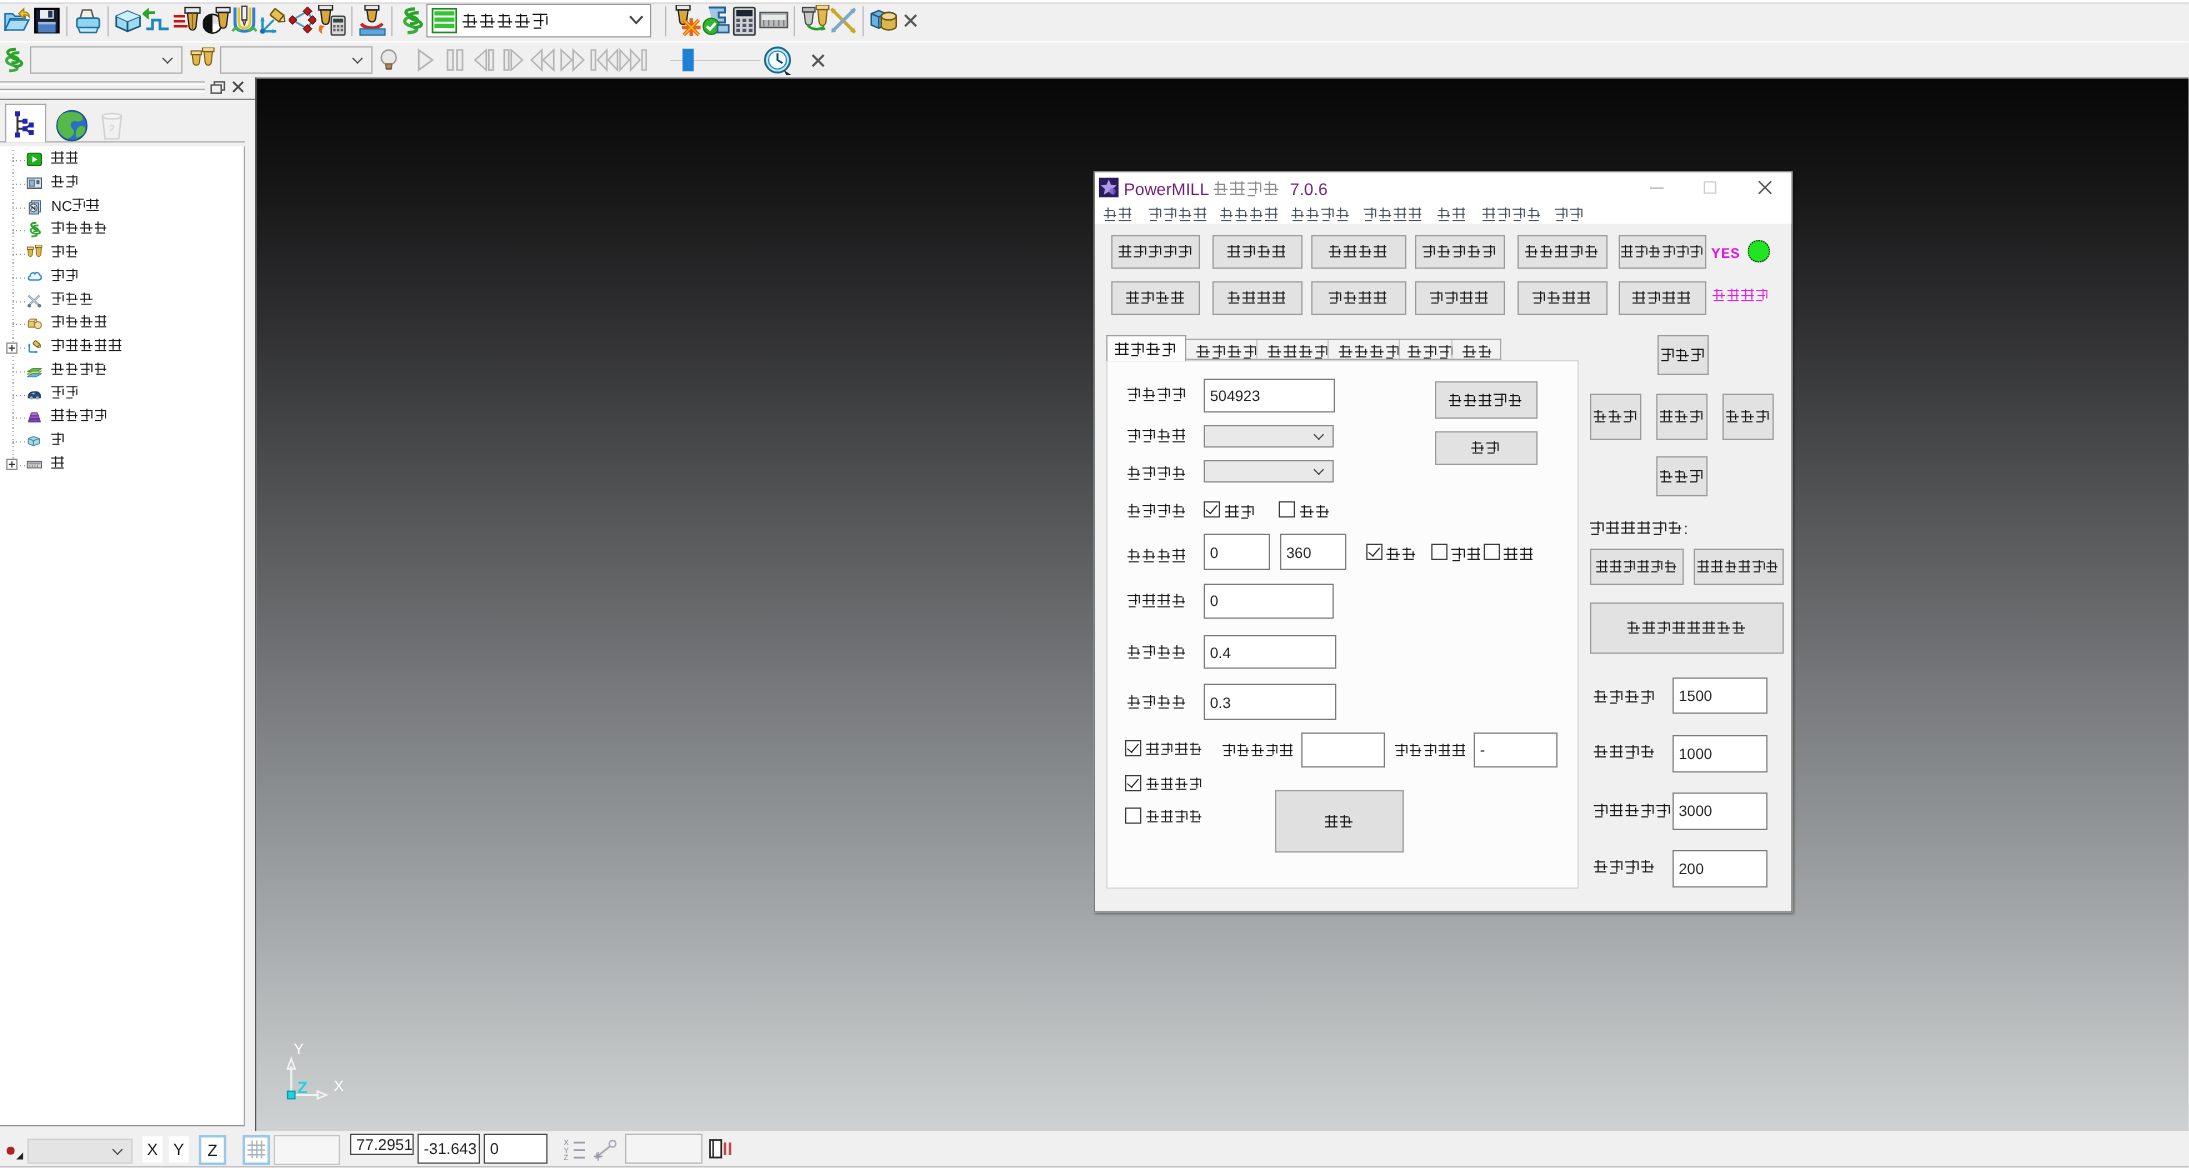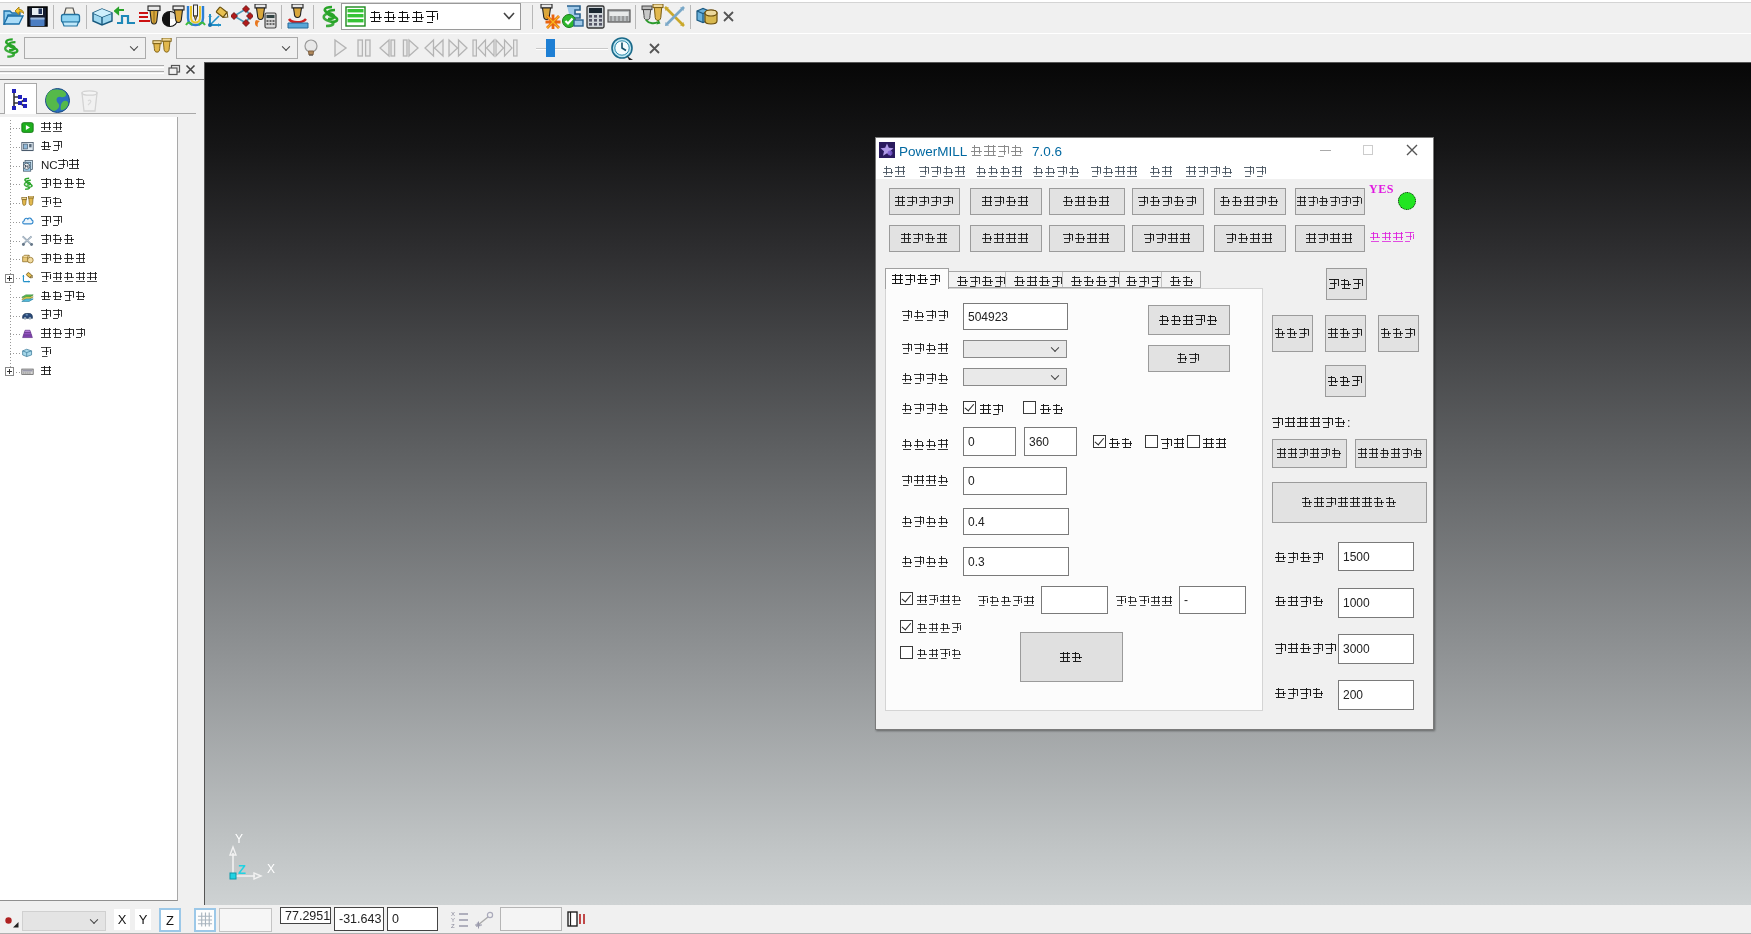--- a/index.html
+++ b/index.html
@@ -304,21 +304,21 @@
 <svg class="a" style="left:44px;top:25px" width="27" height="27" viewBox="0 0 27 27">
       <circle cx="13.5" cy="13.5" r="12" fill="#2a6fc0" stroke="#1a4a80" stroke-width="1"></circle>
       <path d="M6 4 C10 2 18 2 21 5 C24 8 21 11 17 10 C13 9 11 13 14 16 C17 19 14 23 10 24 C5 22 2 18 2 13 C2 9 3.5 6 6 4 Z" fill="#55b94a"></path>
       <path d="M20 14 C23 13 25 15 24 18 C23 21 20 23 17 23 C16 20 17 15 20 14 Z" fill="#55b94a"></path>
     </svg>
 <svg class="a" style="left:76px;top:25px" width="27" height="27" viewBox="0 0 27 27" opacity=".45">
       <path d="M6 6 L21 6 L19 24 L8 24 Z" fill="#f4f4f4" stroke="#b0b0b0" stroke-width="1.3"></path>
       <ellipse cx="13.5" cy="6" rx="7.5" ry="2.2" fill="#fafafa" stroke="#b0b0b0" stroke-width="1.3"></ellipse>
       <path d="M12 14 C14 12 16 14 14 16 L12 18" fill="none" stroke="#c0c0c0" stroke-width="1.2"></path>
     </svg>
-<div class="a" id="tree" style="left:0;top:55px;width:178px;height:784px;background:#fff;border-right:1px solid #a8a8a8;border-bottom:1px solid #909090">
+<div class="a" id="tree" style="left:0;top:55px;width:196px;height:784px;background:#fff;border-right:1px solid #a8a8a8;border-bottom:1px solid #909090">
 <div class="a" style="left:10px;top:0;width:1px;height:252px;background:repeating-linear-gradient(180deg,#999 0 1px,transparent 1px 3px)"></div>
 <div class="a" style="left:20px;top:0.0px;width:16px;height:16px"><svg width="16" height="16" viewBox="0 0 16 16">
           <rect x="1" y="2" width="14" height="12" rx="2" fill="#1faf1f" stroke="#0d700d"></rect>
           <path d="M6 5 L11 8 L6 11 Z" fill="#fff"></path>
         </svg></div>
       <div class="a" style="left:41px;top:1.0px;font-size:11.5px;color:#1a1a1a;white-space:nowrap"><span class="g g0"></span><span class="g g0"></span></div>
       <div class="a" style="left:10px;top:8.0px;width:10px;height:1px;background:repeating-linear-gradient(90deg,#999 0 1px,transparent 1px 3px)"></div>
 <div class="a" style="left:20px;top:18.8px;width:16px;height:16px"><svg width="16" height="16" viewBox="0 0 16 16">
           <rect x="1" y="3" width="14" height="10" fill="#dce6ee" stroke="#456"></rect>
           <rect x="3" y="5" width="5" height="6" fill="#8fb8d8" stroke="#456" stroke-width=".8"></rect>
@@ -481,21 +481,21 @@
     </svg>
 </div>
 
 <div class="a" id="dlg" style="left:875px;top:137px;width:559px;height:593px;background:#f0f0f0;border:1px solid #7a7a7a;box-shadow:1px 1px 2px rgba(0,0,0,.4)">
 <div class="a" style="left:0;top:0;width:557px;height:41px;background:#fff"></div>
 <svg class="a" style="left:3px;top:4px" width="16" height="16" viewBox="0 0 16 16">
       <rect width="16" height="16" fill="#2a1a5e"></rect>
       <path d="M8 1.5 L9.8 5.8 L14.5 6.2 L11 9.2 L12 13.8 L8 11.3 L4 13.8 L5 9.2 L1.5 6.2 L6.2 5.8 Z" fill="#b09ae8"></path>
       <circle cx="11" cy="11" r="2.5" fill="#7a5ad0" opacity=".8"></circle>
     </svg>
-<div class="a" style="left:23px;top:6px;font-size:13.5px;color:#0369a1;white-space:nowrap">PowerMILL <span style="color:#8a8a8a"><span class="g g2"></span><span class="g g0"></span><span class="g g1"></span><span class="g g2"></span></span>&nbsp; 7.0.6</div>
+<div class="a" style="left:23px;top:6px;font-size:13.5px;color:#701a75;white-space:nowrap">PowerMILL <span style="color:#8a8a8a"><span class="g g2"></span><span class="g g0"></span><span class="g g1"></span><span class="g g2"></span></span>&nbsp; 7.0.6</div>
 <div class="a" style="left:444px;top:12px;width:11px;height:1.4px;background:#aaa"></div>
 <div class="a" style="left:487px;top:7px;width:10px;height:10px;border:1.4px solid #ccc"></div>
 <svg class="a" style="left:529px;top:5px" width="14" height="14" viewBox="0 0 14 14">
       <path d="M2 2 L12 12 M12 2 L2 12" stroke="#555" stroke-width="1.4"></path>
     </svg>
 <div class="a" style="left:7px;top:27px;font-size:12px;color:#46525e;white-space:nowrap"><span class="g g2"></span><span class="g g0"></span></div>
 <div class="a" style="left:43px;top:27px;font-size:12px;color:#46525e;white-space:nowrap"><span class="g g1"></span><span class="g g1"></span><span class="g g2"></span><span class="g g0"></span></div>
 <div class="a" style="left:100px;top:27px;font-size:12px;color:#46525e;white-space:nowrap"><span class="g g2"></span><span class="g g2"></span><span class="g g2"></span><span class="g g0"></span></div>
 <div class="a" style="left:157px;top:27px;font-size:12px;color:#46525e;white-space:nowrap"><span class="g g2"></span><span class="g g2"></span><span class="g g1"></span><span class="g g2"></span></div>
 <div class="a" style="left:215px;top:27px;font-size:12px;color:#46525e;white-space:nowrap"><span class="g g1"></span><span class="g g2"></span><span class="g g0"></span><span class="g g0"></span></div>
@@ -536,21 +536,21 @@
       <span class="g g2"></span>
     </div>
 <div class="btn" style="left:419px;top:50px;width:70px;height:27px;font-size:11px">
       <span class="g g0"></span>
       <span class="g g1"></span>
       <span class="g g2"></span>
       <span class="g g1"></span>
       <span class="g g1"></span>
       <span class="g g1"></span>
     </div>
-<div class="a" style="left:493px;top:44px;font-family:Liberation Serif, serif;font-weight:bold;font-size:12px;letter-spacing:.5px;color:#e018e0">YES</div>
+<div class="a" style="left:493px;top:58px;font-family:Liberation Mono, monospace;font-weight:bold;font-size:12px;letter-spacing:.5px;color:#e018e0">YES</div>
 <div class="a" style="left:522px;top:54px;width:18px;height:18px;border-radius:50%;background:#22e522;border:1.5px dotted #111"></div>
 <div class="btn" style="left:13px;top:87px;width:71px;height:27px">
       <span class="g g0"></span>
       <span class="g g1"></span>
       <span class="g g2"></span>
       <span class="g g0"></span>
     </div>
 <div class="btn" style="left:94px;top:87px;width:72px;height:27px">
       <span class="g g2"></span>
       <span class="g g0"></span>

